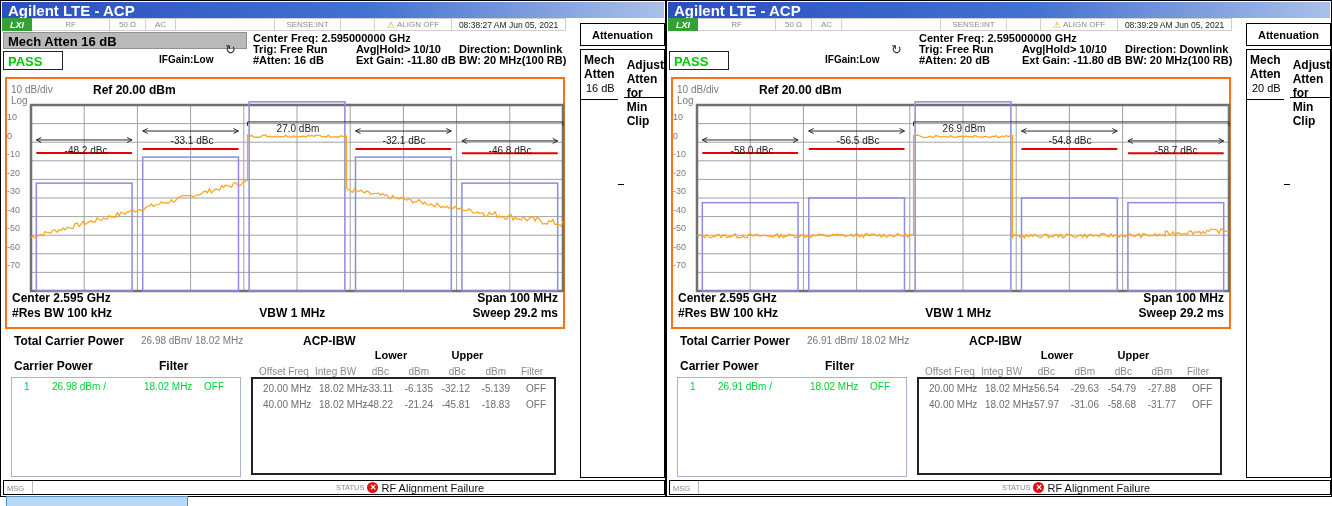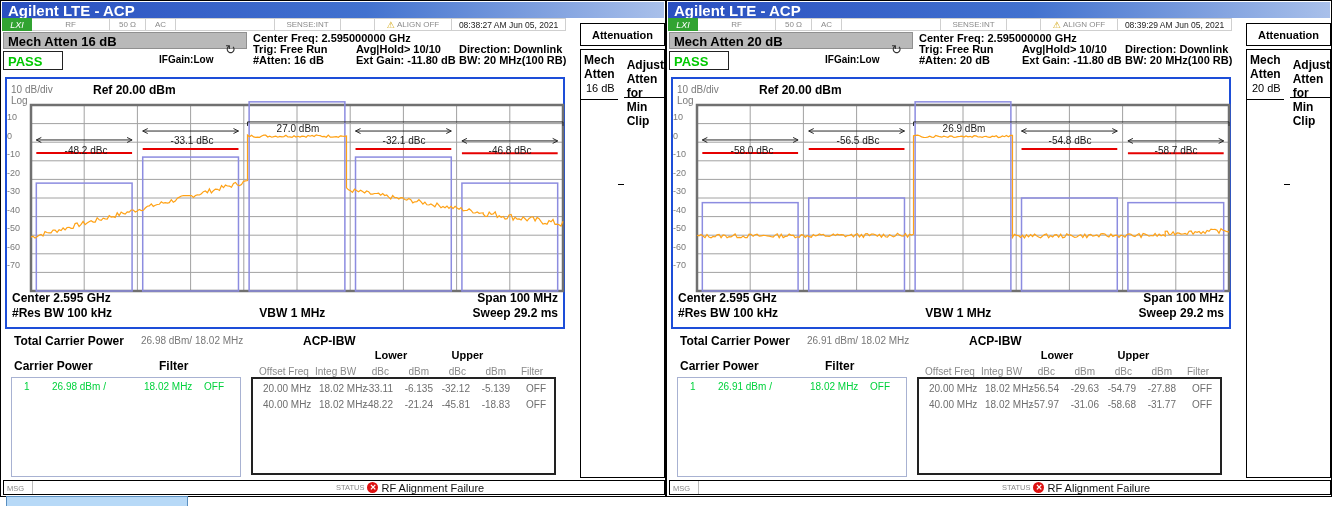--- a/index.html
+++ b/index.html
@@ -2,32 +2,32 @@
 <html><head>
 <meta charset="utf-8">
 <style>
   html,body{margin:0;padding:0}
   body{width:1332px;height:506px;background:#fff;font-family:"Liberation Sans",sans-serif;position:relative;overflow:hidden}
   .screen{position:absolute;top:0;width:666px;height:497px;border:1px solid #000;background:#fff;box-sizing:border-box}
   .titlebar{position:absolute;left:1px;top:1px;right:1px;height:16px;background:linear-gradient(90deg,#2a4fc0,#4272cf 55%,#a9c0ea);display:flex;align-items:center;padding-left:6px;box-sizing:border-box}
   .titlebar .title{color:#fff;font-size:15px;font-weight:bold}
   .statusstrip{position:absolute;left:1px;top:17px;width:564px;height:13px;display:flex;font-size:8px;color:#8a8a8a;background:#fff}
   .statusstrip .cell{border:1px solid #cfcfcf;border-left:none;display:flex;align-items:center;justify-content:center;box-sizing:border-box;white-space:nowrap}
-  .lxi{width:30px;background:#31a331;color:#fff;font-weight:normal;font-style:italic;font-size:9px;display:flex;align-items:center;justify-content:center}
+  .lxi{width:30px;background:#31a331;color:#fff;font-weight:bold;font-style:italic;font-size:9px;display:flex;align-items:center;justify-content:center}
   .c-rf{width:78px}.c-imp{width:36px}.c-ac{width:30px}.c-e1{width:99px}.c-sense{width:66px}.c-e2{width:34px}.c-align{width:77px;gap:2px}
   .c-date{flex:1;color:#222;font-size:8.5px}
   .warn-icon{color:#cfa000;font-size:9px}
   .banner{position:absolute;left:2px;top:31px;width:244px;height:17px;background:#b9b9b9;border:1px solid #909090;font-weight:bold;font-size:13px;color:#000;padding:1px 0 0 4px;box-sizing:border-box;white-space:nowrap}
   .pass{position:absolute;left:2px;top:50px;width:60px;height:19px;border:1px solid #222;color:#00c800;font-weight:bold;font-size:13px;padding:2px 0 0 4px;box-sizing:border-box}
   .ifgain{position:absolute;left:158px;top:53px;font-weight:bold;font-size:10px;color:#000}
   .sweepicon{position:absolute;left:224px;top:41px;font-size:13px;color:#333}
   .info{position:absolute;font-weight:bold;font-size:11px;color:#000;white-space:nowrap}
   .i-cf{left:252px;top:31px}.i-trig{left:252px;top:42px}.i-avg{left:355px;top:42px}.i-dir{left:458px;top:42px}
   .i-att{left:252px;top:53px}.i-ext{left:355px;top:53px}.i-bw{left:458px;top:53px}
-  .plot{position:absolute;left:4px;top:76px;width:560px;height:252px;border:2px solid #1d4ed8;box-sizing:border-box;background:#fff}
+  .plot{position:absolute;left:4px;top:76px;width:560px;height:252px;border:2px solid #f97316;box-sizing:border-box;background:#fff}
   .plot .scale{position:absolute;left:4px;top:5px;font-size:10px;color:#7a7a7a}
   .plot .log{position:absolute;left:4px;top:16px;font-size:10px;color:#7a7a7a}
   .plot .ref{position:absolute;left:86px;top:4px;font-size:12px;font-weight:bold;color:#000}
   .yt{position:absolute;width:21px;font-size:9px;color:#7a7a7a}
   .graticule{position:absolute;left:24px;top:26px;overflow:visible}
   .ann{position:absolute;width:96px;text-align:center;font-size:10px;color:#1c1c1c;white-space:nowrap}
   .a-ol{left:31px;top:66px}.a-al{left:137px;top:56px}.a-c{left:243px;top:44px}.a-ar{left:349px;top:56px}.a-or{left:455px;top:66px}
   .pb-row{position:absolute;left:5px;right:5px;display:flex;justify-content:space-between;font-weight:bold;font-size:12px;color:#000}
   .pb-r1{top:212px}.pb-r2{top:227px}
   .results{position:absolute;left:0;top:330px;width:570px;height:148px;font-size:10px}
@@ -259,21 +259,20 @@
       <span class="cell c-ac">AC</span>
       <span class="cell c-e1"></span>
       <span class="cell c-sense">SENSE:INT</span>
       <span class="cell c-e2"></span>
       <span class="cell c-align">
           <span class="warn-icon">⚠</span>
           <span>ALIGN OFF</span>
         </span>
       <span class="cell c-date">08:39:29 AM Jun 05, 2021</span>
     </div>
-    <div class="banner">Mech Atten 20 dB</div>
     <div class="pass">PASS</div>
     <div class="ifgain">IFGain:Low</div>
     <div class="sweepicon">↻</div>
     <div class="info i-cf">Center Freq: 2.595000000 GHz</div>
     <div class="info i-trig">Trig: Free Run</div>
     <div class="info i-avg">Avg|Hold&gt; 10/10</div>
     <div class="info i-dir">Direction: Downlink</div>
     <div class="info i-att">#Atten: 20 dB</div>
     <div class="info i-ext">Ext Gain: -11.80 dB</div>
     <div class="info i-bw">BW: 20 MHz(100 RB)</div>

